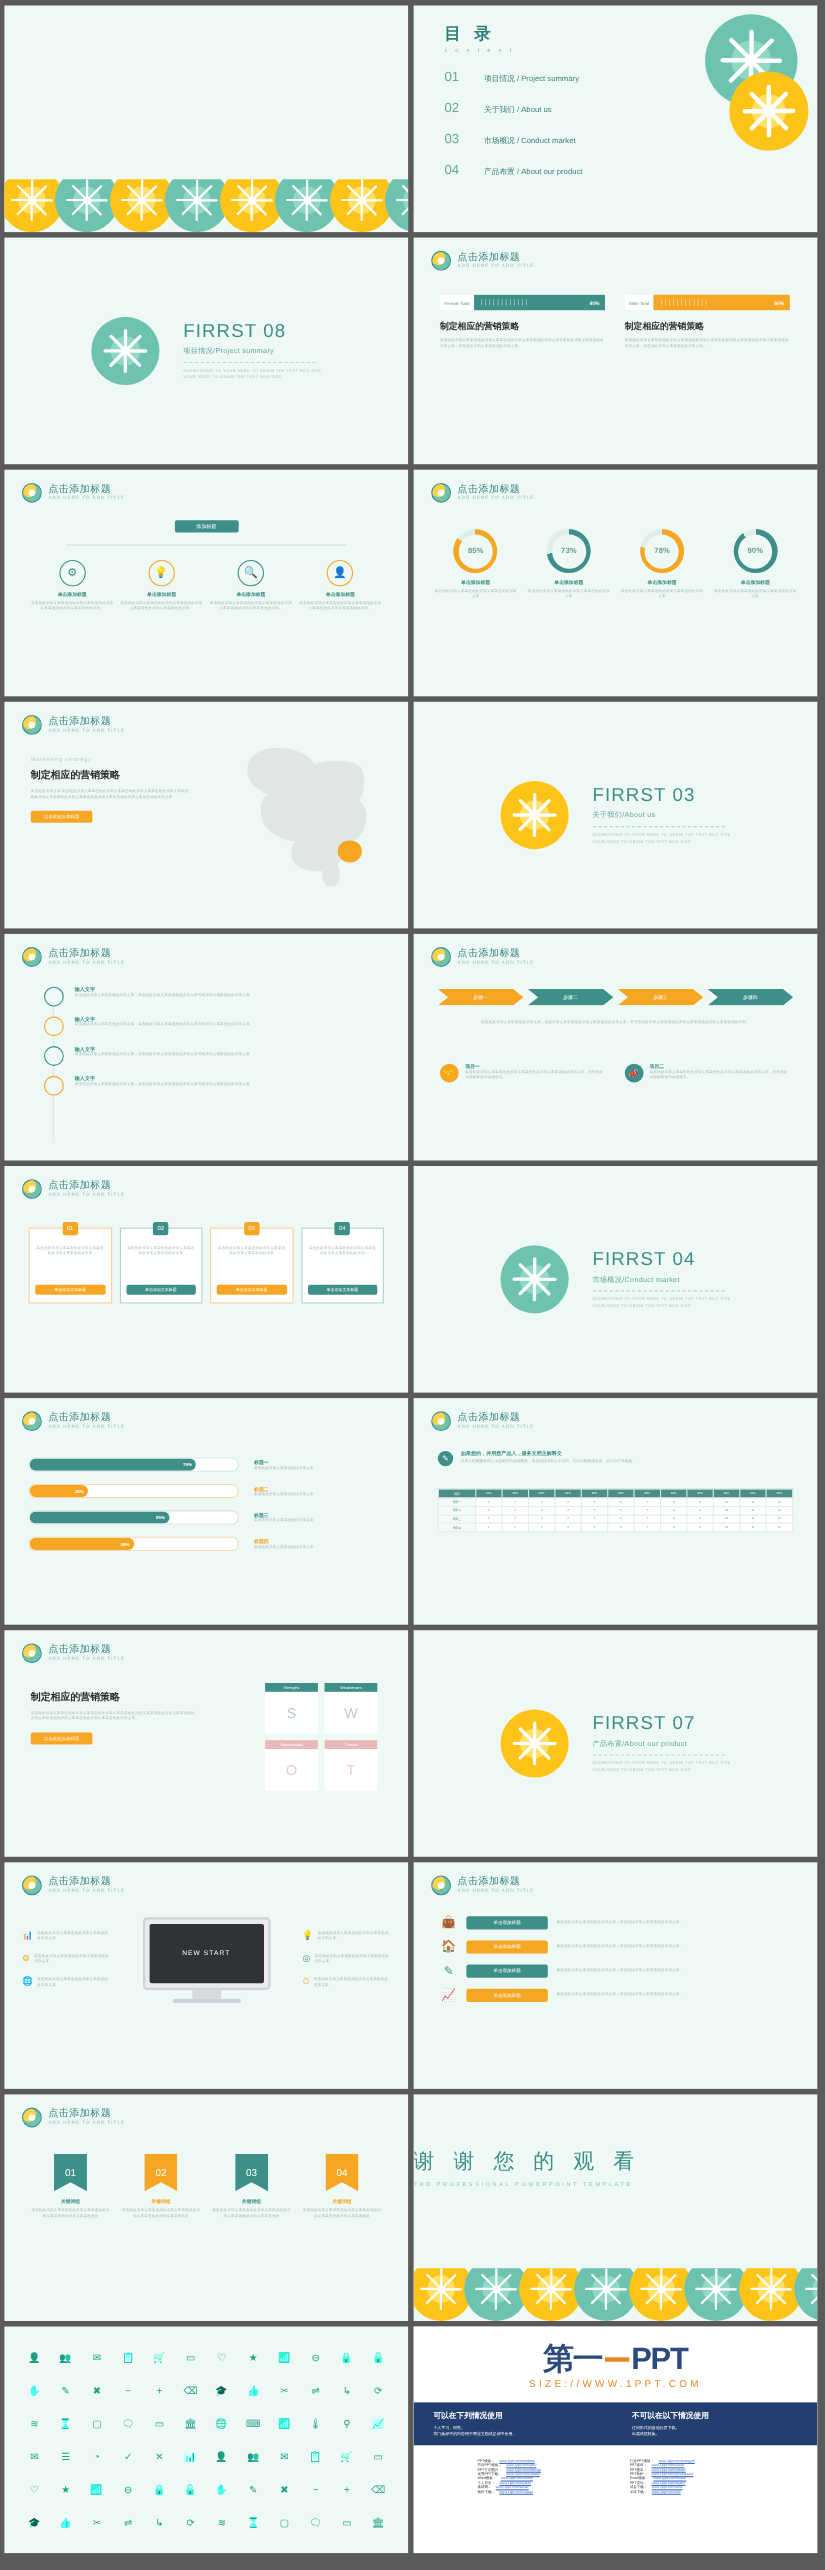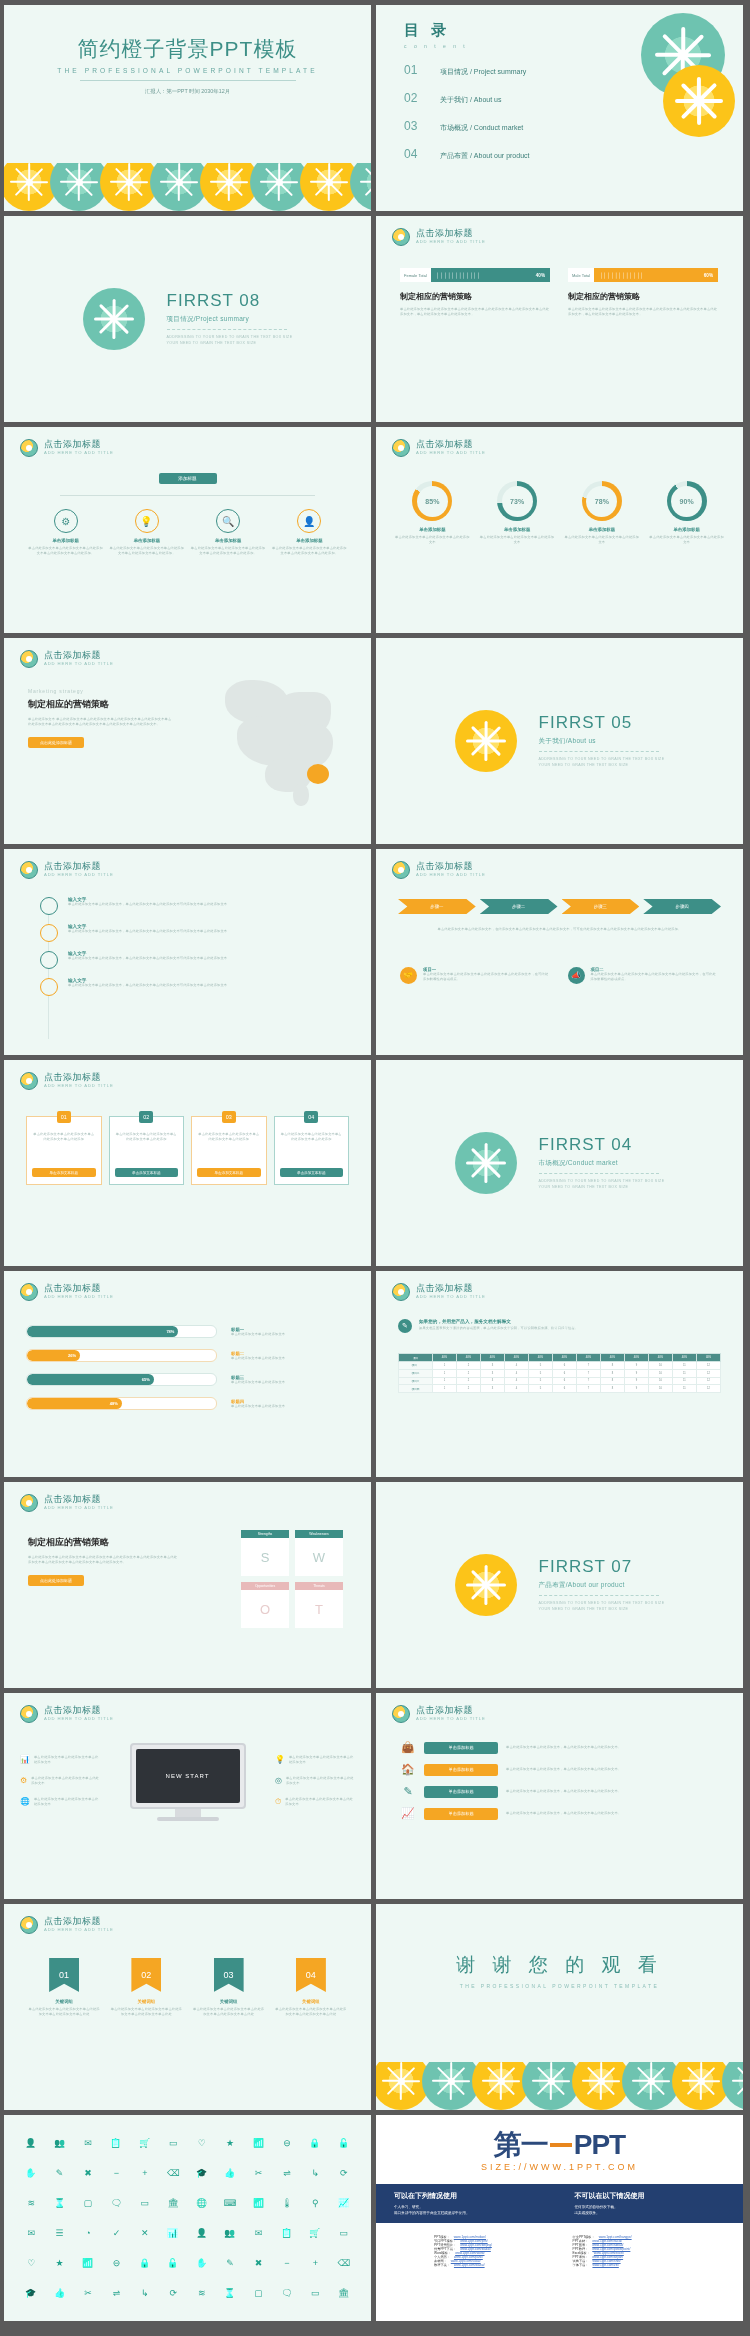--- a/index.html
+++ b/index.html
@@ -87,26 +87,20 @@
 
   .mapbox{position:absolute;right:14px;top:34px;width:150px;height:140px;}
   .mapbox .blob{position:absolute;background:#dfe6e4;border-radius:14px;}
 </style>
 </head>
 <body>
 
 <div class="grid">
 
   <div class="slide">
-    <div style="position:absolute;left:0;top:30px;width:100%;text-align:center;">
-      <div style="font-size:21px;color:#3d8f87;letter-spacing:1px;">简约橙子背景PPT模板</div>
-      <div style="font-size:6.6px;color:#6aa8a2;letter-spacing:3.1px;margin-top:4px;">THE PROFESSIONAL POWERPOINT TEMPLATE</div>
-      <div style="width:216px;height:1px;background:#b7d6d1;margin:6px auto 0;"></div>
-      <div style="font-size:5.4px;color:#6f9a95;margin-top:7px;">汇报人：第一PPT    时间 2030年12月</div>
-    </div>
     <div class="fruitstrip" style="bottom:0;">
         <div class="fruit fr-or">
           <div class="seg" style="transform: translate(-50%, 0px) rotate(0deg);"></div>
           <div class="seg" style="transform: translate(-50%, 0px) rotate(45deg);"></div>
           <div class="seg" style="transform: translate(-50%, 0px) rotate(90deg);"></div>
           <div class="seg" style="transform: translate(-50%, 0px) rotate(135deg);"></div>
           <div class="seg" style="transform: translate(-50%, 0px) rotate(180deg);"></div>
           <div class="seg" style="transform: translate(-50%, 0px) rotate(225deg);"></div>
           <div class="seg" style="transform: translate(-50%, 0px) rotate(270deg);"></div>
           <div class="seg" style="transform: translate(-50%, 0px) rotate(315deg);"></div>
@@ -395,21 +389,21 @@
           <div class="seg" style="width: 3.2px; height: 20px; transform: translate(-50%, 0px) rotate(45deg);"></div>
           <div class="seg" style="width: 3.2px; height: 20px; transform: translate(-50%, 0px) rotate(90deg);"></div>
           <div class="seg" style="width: 3.2px; height: 20px; transform: translate(-50%, 0px) rotate(135deg);"></div>
           <div class="seg" style="width: 3.2px; height: 20px; transform: translate(-50%, 0px) rotate(180deg);"></div>
           <div class="seg" style="width: 3.2px; height: 20px; transform: translate(-50%, 0px) rotate(225deg);"></div>
           <div class="seg" style="width: 3.2px; height: 20px; transform: translate(-50%, 0px) rotate(270deg);"></div>
           <div class="seg" style="width: 3.2px; height: 20px; transform: translate(-50%, 0px) rotate(315deg);"></div>
           <div class="core" style="width: 6.8px; height: 6.8px; margin: -3.4px 0px 0px -3.4px;"></div>
         </div>
       <div>
-        <div class="sec-ttl">FIRRST 05</div>
+        <div class="sec-ttl">FIRRST 03</div>
         <div class="sec-sub">关于我们/About us</div>
         <div class="sec-dash"></div>
         <div class="sec-body" style="white-space:pre-line;">ADDRESSING TO YOUR NEED TO GRAIN THE TEXT BOX SIZE
 YOUR NEED TO GRAIN THE TEXT BOX SIZE</div>
       </div>
     </div>
   </div>
 
   <div class="slide">
     <div class="hdr">
@@ -867,21 +861,21 @@
       <div style="flex:1;text-align:center;">
         <div style="width:30px;height:34px;margin:0 auto;background:#f5a623;color:#fff;font-size:9px;display:flex;align-items:center;justify-content:center;
                     clip-path:polygon(0 0,100% 0,100% 100%,50% 76%,0 100%);">04</div>
         <div style="font-size:4.4px;color:#f5a623;margin-top:7px;font-weight:bold;">关键词组</div>
         <div class="tinytxt" style="margin-top:3px;">单击此处添加文本单击此处添加文本单击此处添加文本单击此处添加文本单击此处</div>
       </div>
     </div>
   </div>
 
   <div class="slide">
-    <div style="position:absolute;left:0;top:48px;width:100%;text-align:center;">
+    <div style="position:absolute;left:0;top:48px;width:100%;text-align:left;">
       <div class="thanks">谢 谢 您 的 观 看</div>
       <div class="thanks-sub">THE PROFESSIONAL POWERPOINT TEMPLATE</div>
     </div>
     <div class="fruitstrip" style="bottom:0;">
         <div class="fruit fr-or">
           <div class="seg" style="transform: translate(-50%, 0px) rotate(0deg);"></div>
           <div class="seg" style="transform: translate(-50%, 0px) rotate(45deg);"></div>
           <div class="seg" style="transform: translate(-50%, 0px) rotate(90deg);"></div>
           <div class="seg" style="transform: translate(-50%, 0px) rotate(135deg);"></div>
           <div class="seg" style="transform: translate(-50%, 0px) rotate(180deg);"></div>

